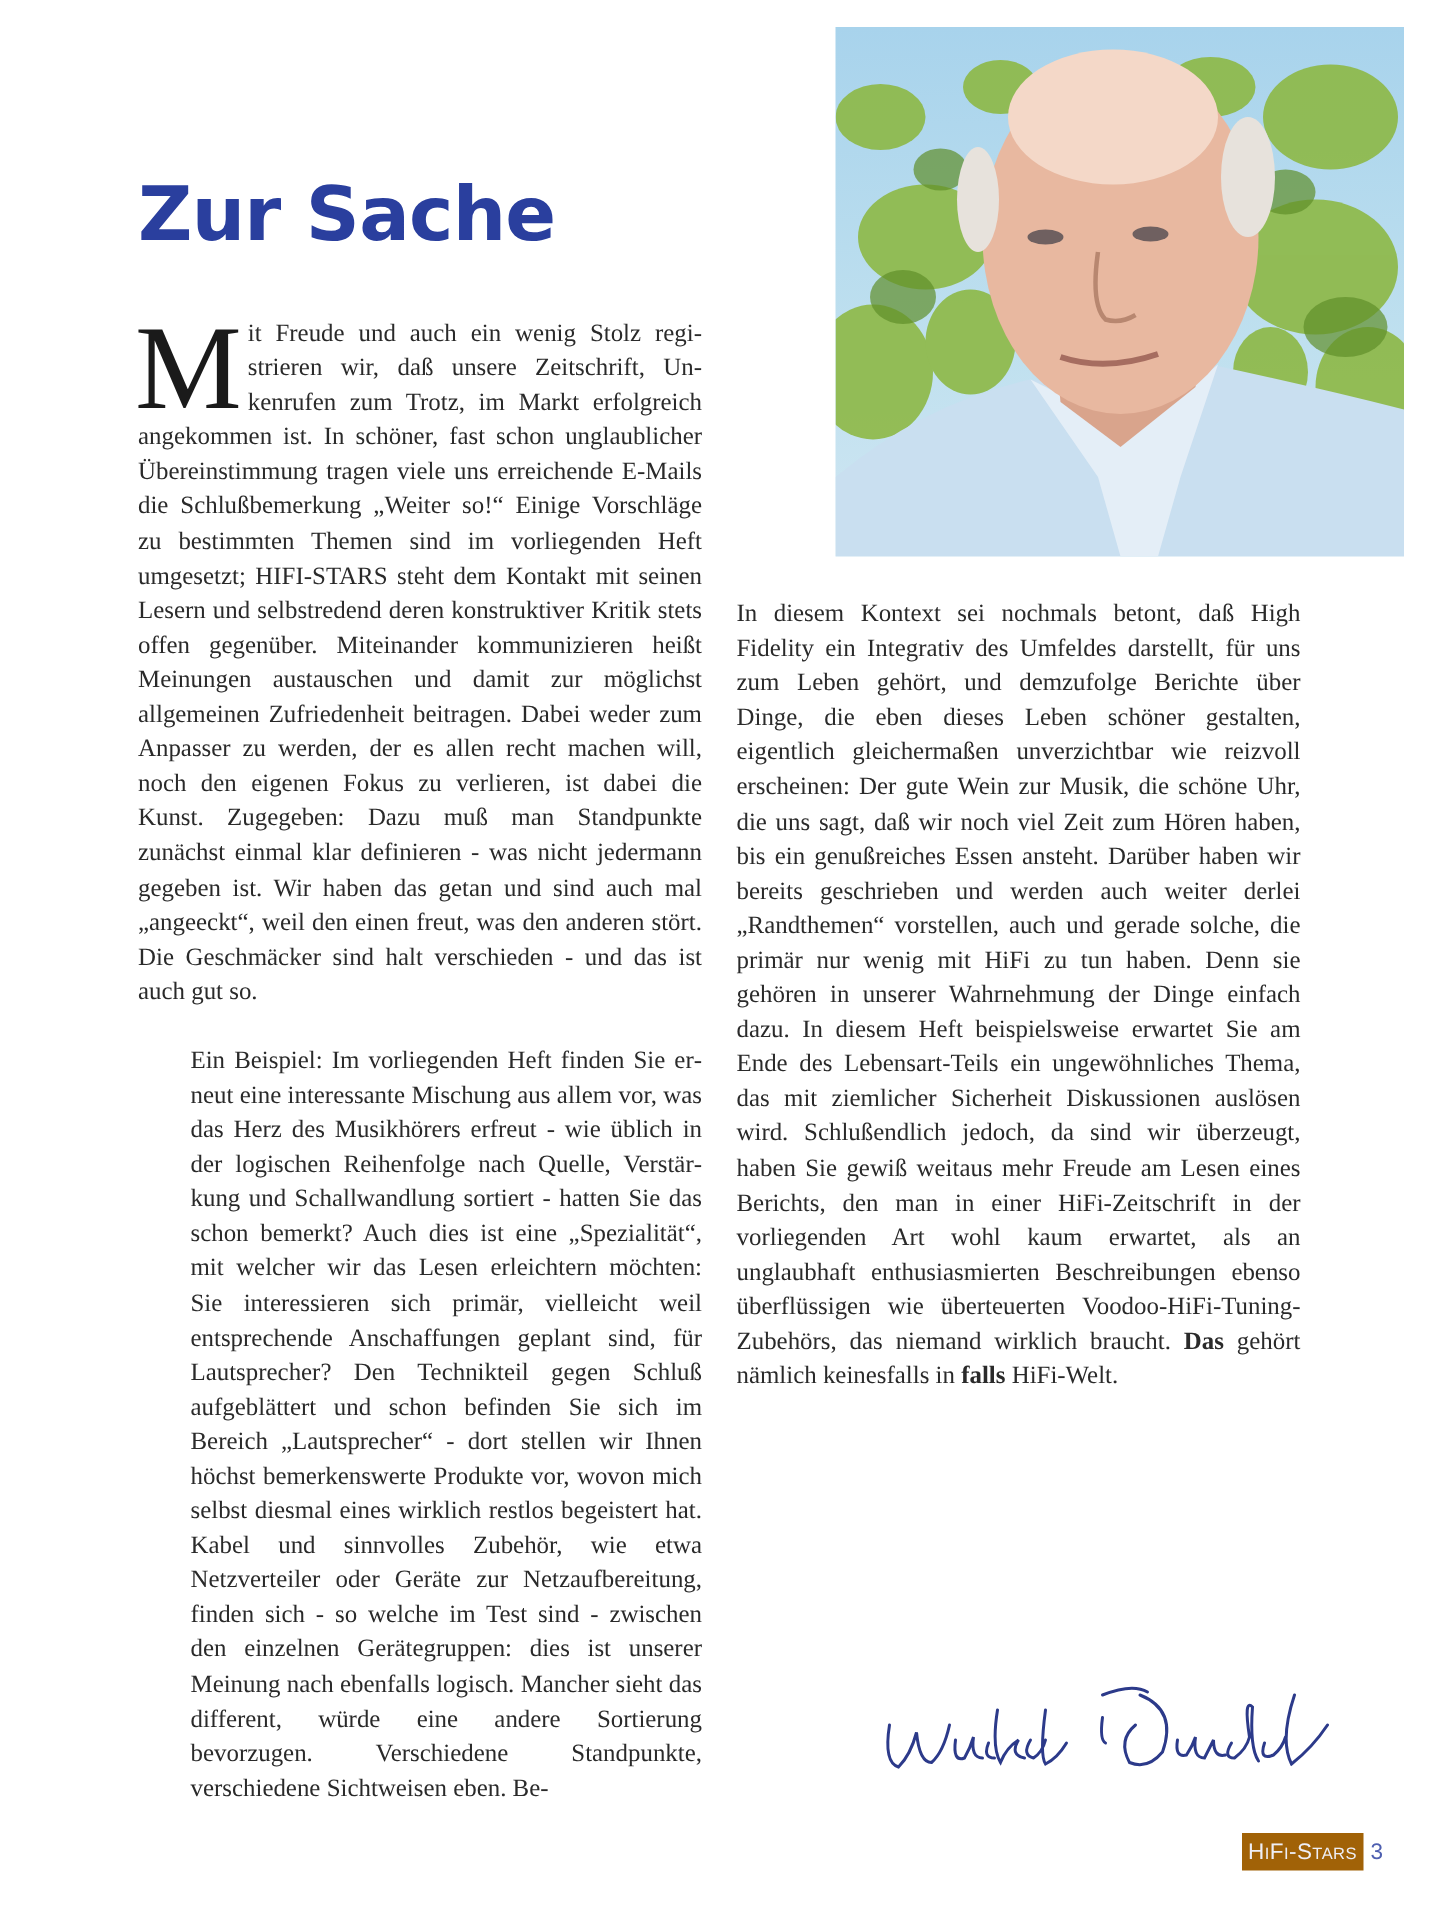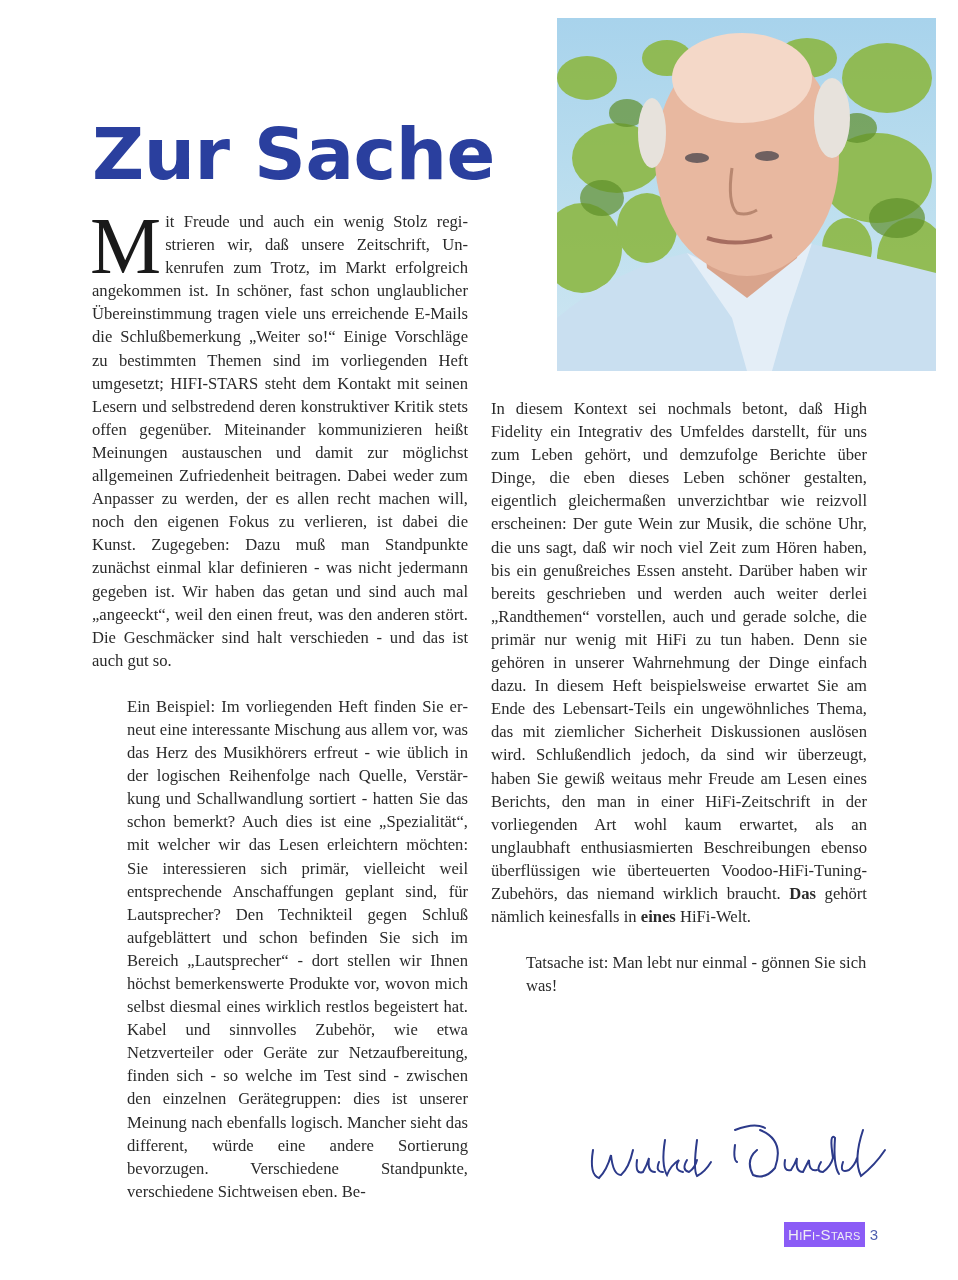--- a/index.html
+++ b/index.html
@@ -3,21 +3,21 @@
   <meta charset="utf-8">
   <style>
     html, body { margin: 0; padding: 0; }
     body {
       width: 958px; height: 1280px; background: #ffffff; position: relative; overflow: hidden;
       font-family: "Liberation Serif", "DejaVu Serif", serif; color: #2a2a2a;
     }
     .title {
       position: absolute; left: 92px; top: 118px; margin: 0;
       font-family: "DejaVu Sans", "Liberation Sans", sans-serif; font-weight: bold;
-      font-size: 72px; letter-spacing: -0.5px; color: #2a3f9e; line-height: 1;
+      font-size: 50px; letter-spacing: -0.5px; color: #2a3f9e; line-height: 1;
     }
     .col {
       position: absolute; width: 376px; font-size: 16.6px; line-height: 23.1px;
       text-align: justify; hyphens: manual;
     }
     .col-left { left: 92px; top: 210px; }
     .col-right { left: 491px; top: 397px; width: 376px; }
     .col p { margin: 0; }
     .col p.gap { margin-top: 23px; margin-left: 35px; }
     .dropcap {
@@ -25,23 +25,24 @@
       font-family: "Liberation Serif", "DejaVu Serif", serif; color: #1a1a1a;
     }
     .photo {
       position: absolute; left: 557px; top: 18px; width: 379px; height: 353px; overflow: hidden;
       background: linear-gradient(180deg, #a8d3ec 0%, #bfe0ef 60%, #cfe6f2 100%);
     }
     .photo svg { display: block; }
     .signature { position: absolute; left: 585px; top: 1120px; width: 310px; height: 70px; }
     .footer { position: absolute; left: 784px; top: 1222px; display: flex; align-items: center; }
     .logo {
-      background: #8b5cf6; color: #eeeef5; font-family: "Liberation Sans", sans-serif;
+      background: #a16207; color: #eeeef5; font-family: "Liberation Sans", sans-serif;
       font-size: 15px; padding: 2px 4px; height: 21px; line-height: 21px; letter-spacing: 0.3px;
       font-variant: small-caps;
+      margin-left: 44px;
     }
     .page-num { color: #4e5fb0; font-family: "Liberation Sans", sans-serif; font-size: 15px; margin-left: 5px; }
   </style>
 </head>
 <body>
 
 <h1 class="title">Zur Sache</h1>
 
 <div class="photo">
   <svg width="379" height="353" viewBox="0 0 379 353">
@@ -89,24 +90,23 @@
     <span class="dropcap">M</span><span>it Freude und auch ein wenig Stolz regi­strieren wir, daß unsere Zeitschrift, Un­kenrufen zum Trotz, im Markt erfolg­reich angekommen ist. In schöner, fast schon un­glaublicher Übereinstimmung tragen viele uns er­reichende E-Mails die Schlußbemerkung „Weiter so!“ Einige Vorschläge zu bestimmten Themen sind im vorliegenden Heft umgesetzt; HIFI-STARS steht dem Kontakt mit seinen Lesern und selbstredend deren konstruktiver Kritik stets offen gegenüber. Miteinander kommunizieren heißt Meinungen austauschen und damit zur möglichst allgemeinen Zufriedenheit beitragen. Dabei weder zum Anpasser zu werden, der es allen recht machen will, noch den eigenen Fokus zu verlieren, ist dabei die Kunst. Zugegeben: Dazu muß man Standpunkte zunächst einmal klar definieren - was nicht jedermann gegeben ist. Wir haben das getan und sind auch mal „angeeckt“, weil den einen freut, was den anderen stört. Die Geschmäcker sind halt verschieden - und das ist auch gut so.</span>
   </p>
   <p class="gap">Ein Beispiel: Im vorliegenden Heft finden Sie er­neut eine interessante Mischung aus allem vor, was das Herz des Musikhörers erfreut - wie üblich in der logischen Reihenfolge nach Quelle, Verstär­kung und Schallwandlung sortiert - hatten Sie das schon bemerkt? Auch dies ist eine „Spezialität“, mit welcher wir das Lesen erleichtern möchten: Sie interessieren sich primär, vielleicht weil entspre­chende Anschaffungen geplant sind, für Laut­sprecher? Den Technikteil gegen Schluß aufgeblät­tert und schon befinden Sie sich im Bereich „Laut­sprecher“ - dort stellen wir Ihnen höchst bemer­kenswerte Produkte vor, wovon mich selbst dies­mal eines wirklich restlos begeistert hat. Kabel und sinnvolles Zubehör, wie etwa Netzverteiler oder Geräte zur Netzaufbereitung, finden sich - so welche im Test sind - zwischen den einzelnen Ge­rätegruppen: dies ist unserer Meinung nach eben­falls logisch. Mancher sieht das different, würde ei­ne andere Sortierung bevorzugen. Verschiedene Standpunkte, verschiedene Sichtweisen eben. Be-</p>
 </div>
 
 <div class="col col-right">
   <p>
     <span>In diesem Kontext sei nochmals betont, daß High Fidelity ein Integrativ des Umfeldes darstellt, für uns zum Leben gehört, und demzufolge Berichte über Dinge, die eben dieses Leben schöner gestal­ten, eigentlich gleichermaßen unverzichtbar wie reizvoll erscheinen: Der gute Wein zur Musik, die schöne Uhr, die uns sagt, daß wir noch viel Zeit zum Hören haben, bis ein genußreiches Essen an­steht. Darüber haben wir bereits geschrieben und werden auch weiter derlei „Randthemen“ vorstel­len, auch und gerade solche, die primär nur wenig mit HiFi zu tun haben. Denn sie gehören in un­serer Wahrnehmung der Dinge einfach dazu. In diesem Heft beispielsweise erwartet Sie am Ende des Lebensart-Teils ein ungewöhnliches Thema, das mit ziemlicher Sicherheit Diskussionen auslö­sen wird. Schlußendlich jedoch, da sind wir über­zeugt, haben Sie gewiß weitaus mehr Freude am Lesen eines Berichts, den man in einer HiFi-Zeitschrift in der vorliegenden Art wohl kaum er­wartet, als an unglaubhaft enthusiasmierten Be­schreibungen ebenso überflüssigen wie überteuer­ten Voodoo-HiFi-Tuning-Zubehörs, das niemand wirklich braucht.</span>
     <b>Das</b>
     <span>gehört nämlich keinesfalls in</span>
-    <b>eines</b>
+    <b>falls</b>
     <span>HiFi-Welt.</span>
   </p>
-  <p class="gap" style="text-align:left;">Tatsache ist:  Man lebt nur einmal - gönnen Sie sich was!</p>
 </div>
 
 <div class="signature">
   <svg width="310" height="70" viewBox="0 0 310 70">
     <g fill="none" stroke="#2c3a8a" stroke-width="2" stroke-linecap="round">
       <path d="M8 30 Q4 55 14 58 Q22 50 26 35 Q28 55 36 55 Q44 48 48 30"></path>
       <path d="M52 40 Q50 55 58 52 Q62 45 64 38 Q62 52 70 52"></path>
       <path d="M74 42 Q70 52 78 52 M80 20 Q76 45 82 55 Q86 45 94 40 Q88 50 98 52"></path>
       <path d="M102 40 Q96 50 104 52 Q110 48 112 40 M112 20 Q108 50 112 56 Q120 52 126 42"></path>
       <path d="M150 10 Q170 2 180 8"></path>

